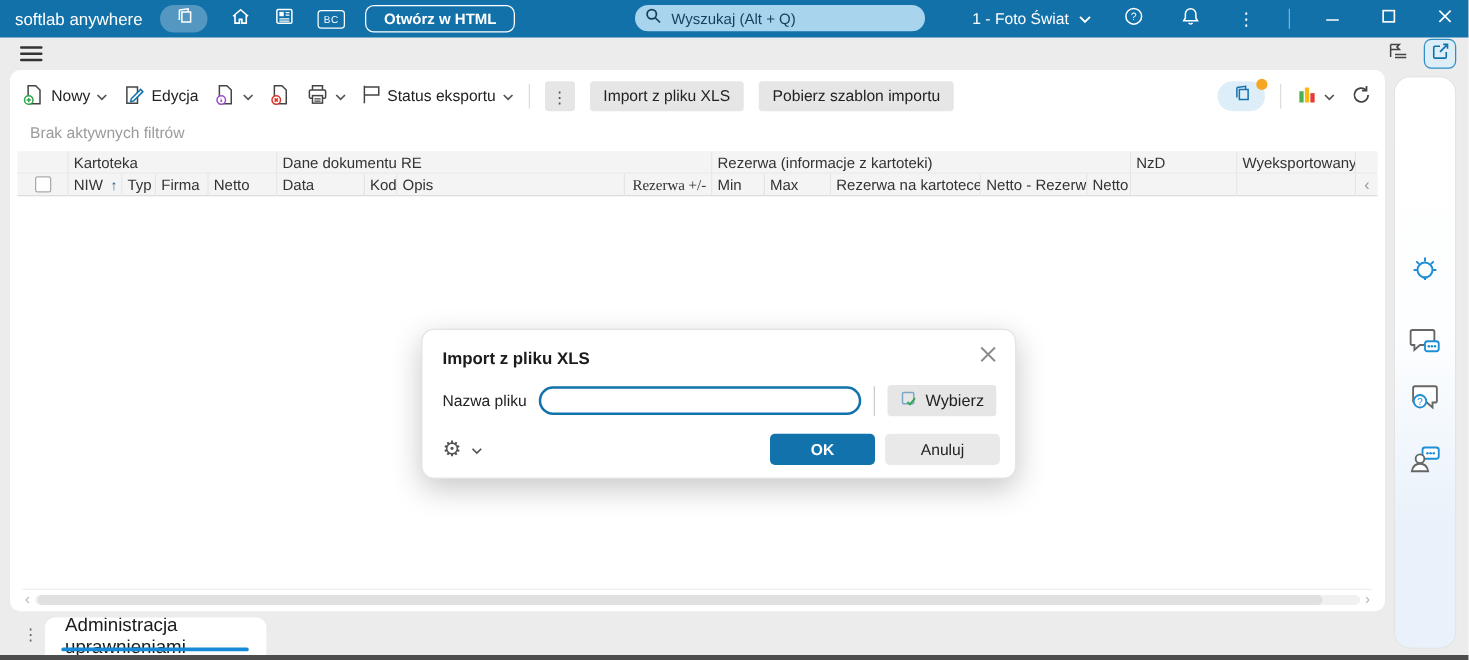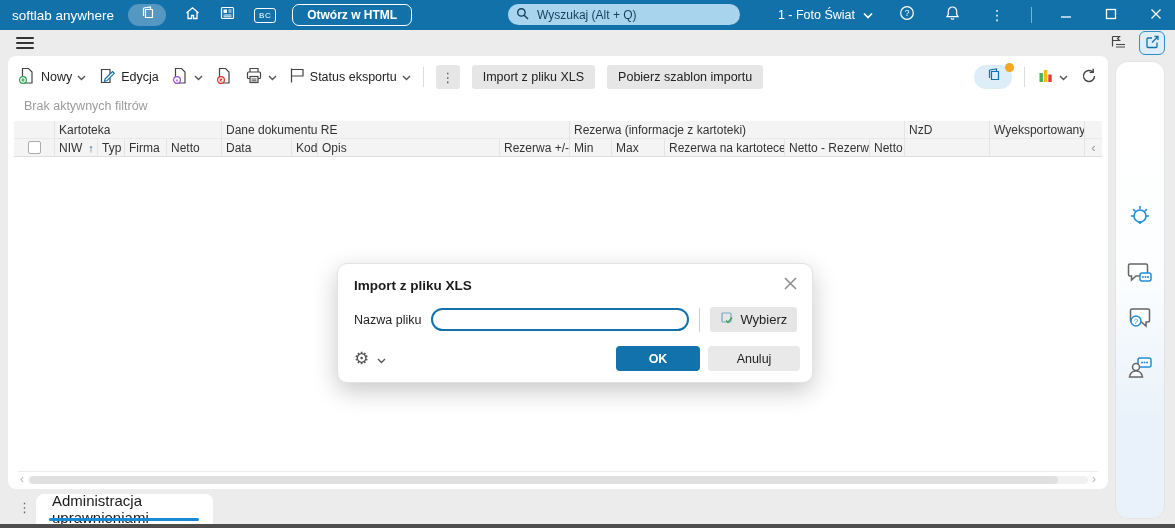--- a/index.html
+++ b/index.html
@@ -43,21 +43,21 @@
   .pill-btn { position:relative; width:38px; height:24px; border-radius:12px; background:#ddeef8; display:flex; align-items:center; justify-content:center; cursor:pointer; }
   .pill-dot { position:absolute; top:-2px; right:-2px; width:9px; height:9px; border-radius:50%; background:#f5a623; }
   .filters-note { margin:7px 0 0 16px; font-size:12.5px; color:#9b9b9b; }
 
   
   .grid { position:absolute; left:6px; top:65px; width:1088px; font-size:12px; color:#333; }
   .grow { display:flex; }
   .gcell { background:#f4f4f4; border-right:1px solid #e4e4e4; height:18px; line-height:18px; padding:0 4px; overflow:hidden; white-space:nowrap; }
   .grow1 .gcell { border-bottom:1px solid #e9e9e9; }
   .grow2 .gcell { border-bottom:1px solid #ddd; }
-  .gcell.right { text-align:right; }
+  .gcell.right { text-align:right;font-family:Liberation Serif, serif; }
   .gcell.center { display:flex; align-items:center; justify-content:center; }
   .sort-arrow { color:#2b5d85; margin-left:6px; font-size:11px; }
   .chk { width:13px; height:13px; border:1.4px solid #ababab; border-radius:2px; background:#fff; cursor:pointer; }
   .collapse-cell { flex:1; background:#f4f4f4; display:flex; align-items:center; justify-content:center; color:#999; font-size:13px; cursor:pointer; border-bottom:1px solid #ddd; }
 
   
   .panel-bottom-line { position:absolute; left:10px; right:10px; bottom:17px; border-top:1px solid #eee; }
   .hscroll { position:absolute; left:12px; right:12px; bottom:5px; height:9px; display:flex; align-items:center; gap:4px; }
   .hscroll .arr { color:#b5b5b5; font-size:12px; line-height:9px; cursor:pointer; }
   .hs-track { flex:1; height:8px; background:#f1f1f1; border-radius:4px; position:relative; cursor:pointer; }

